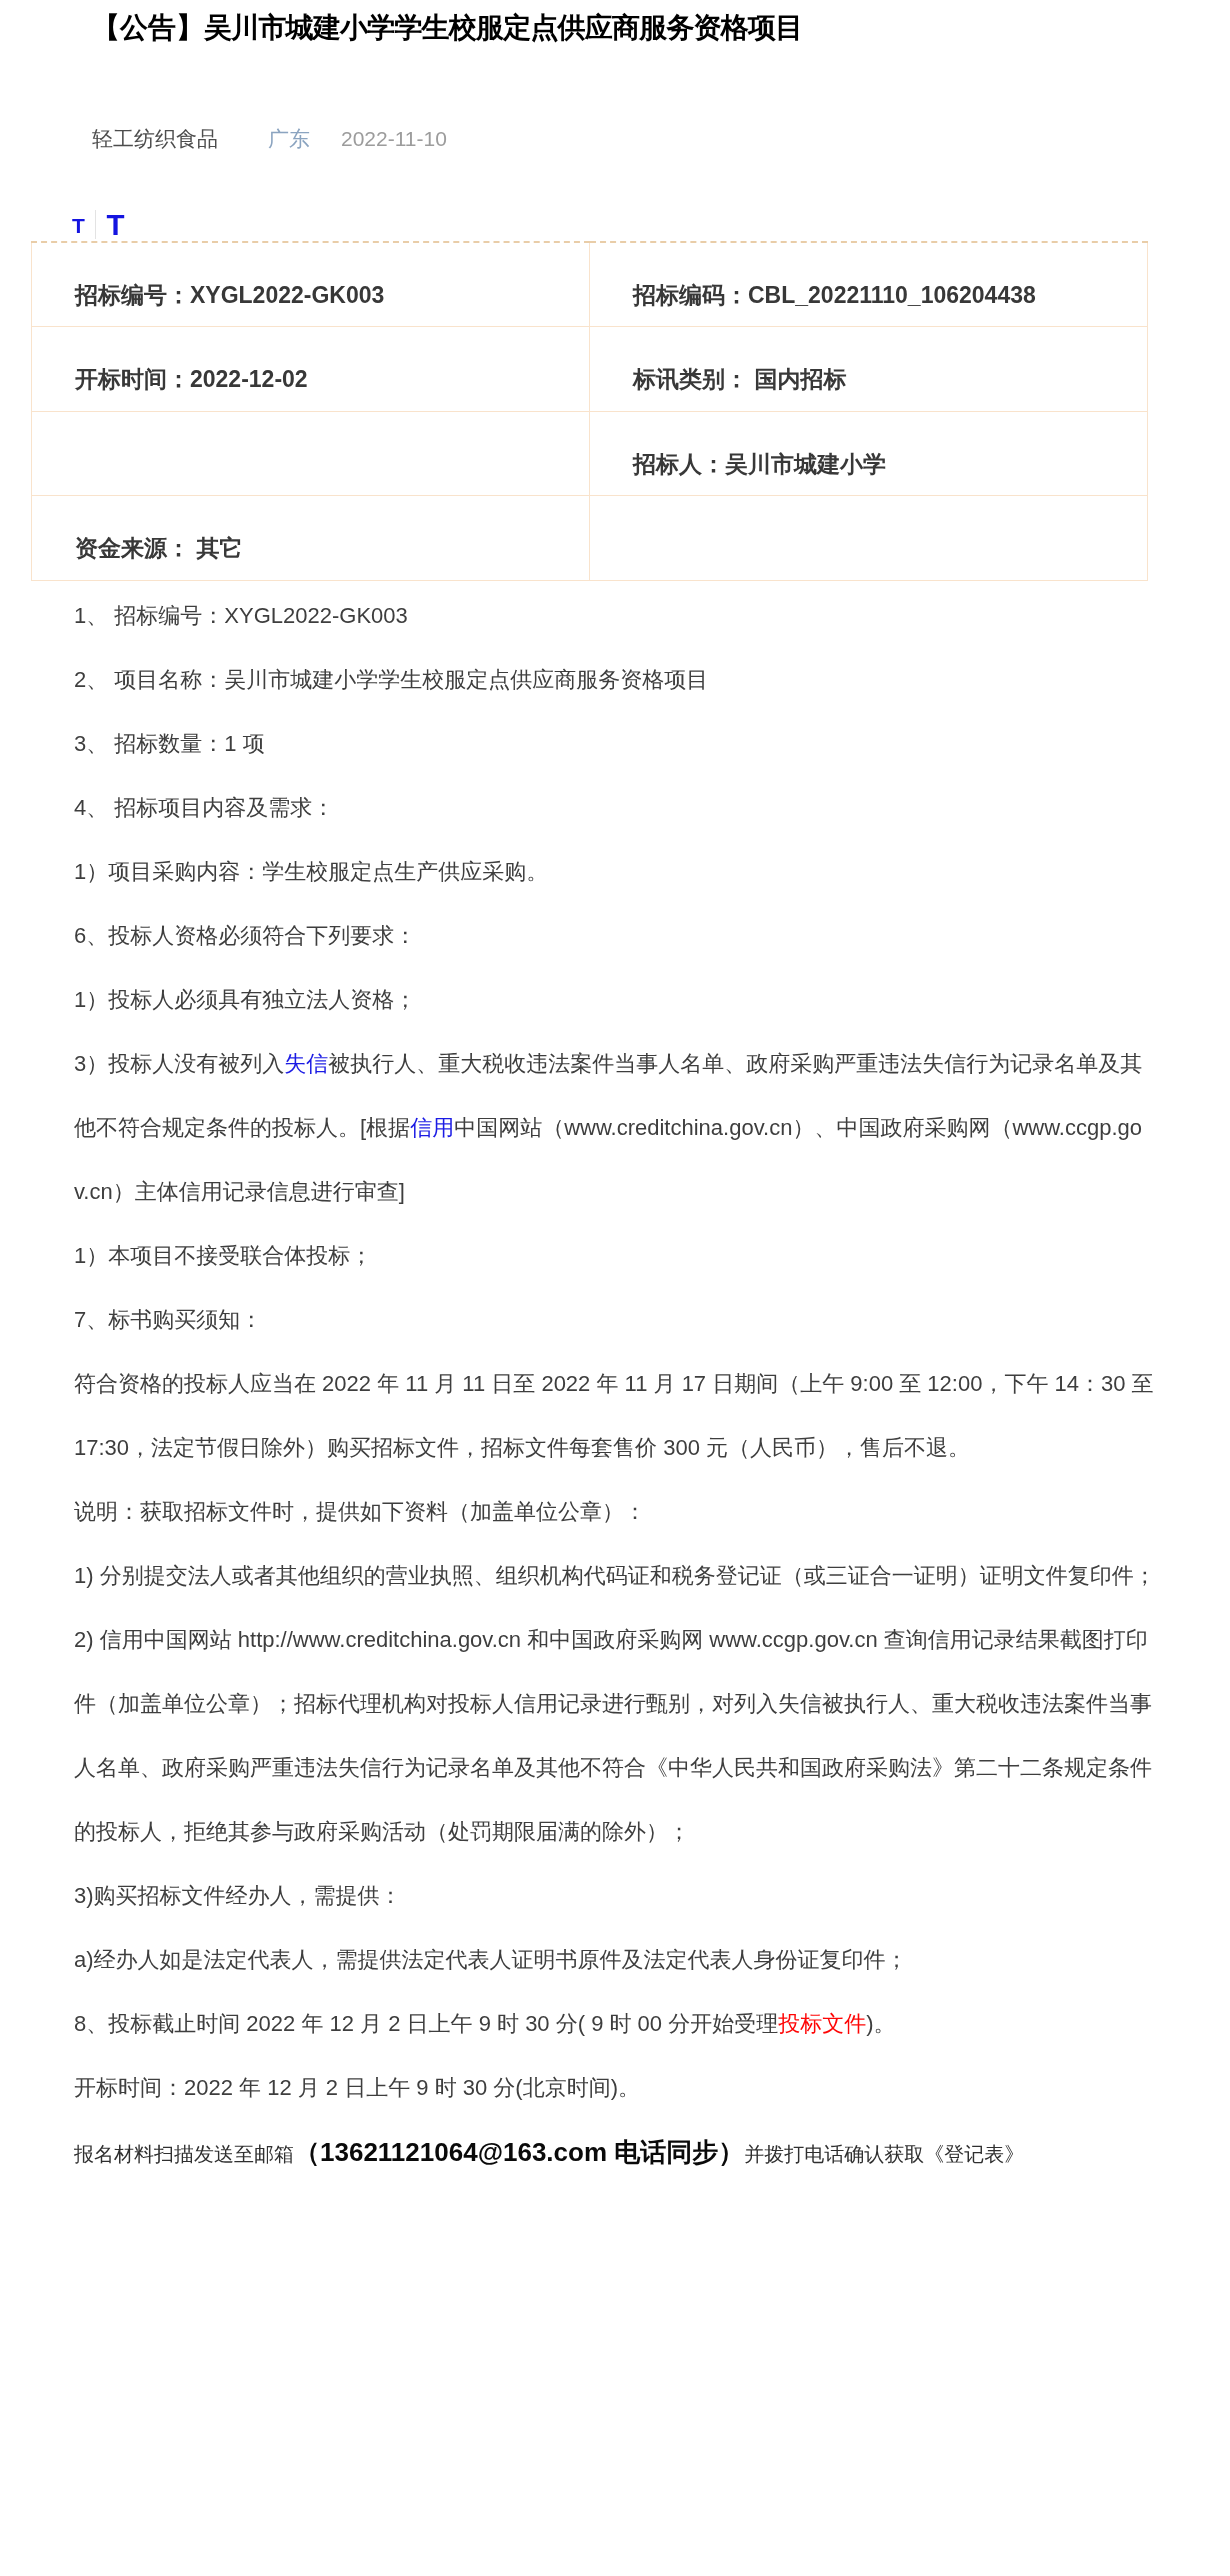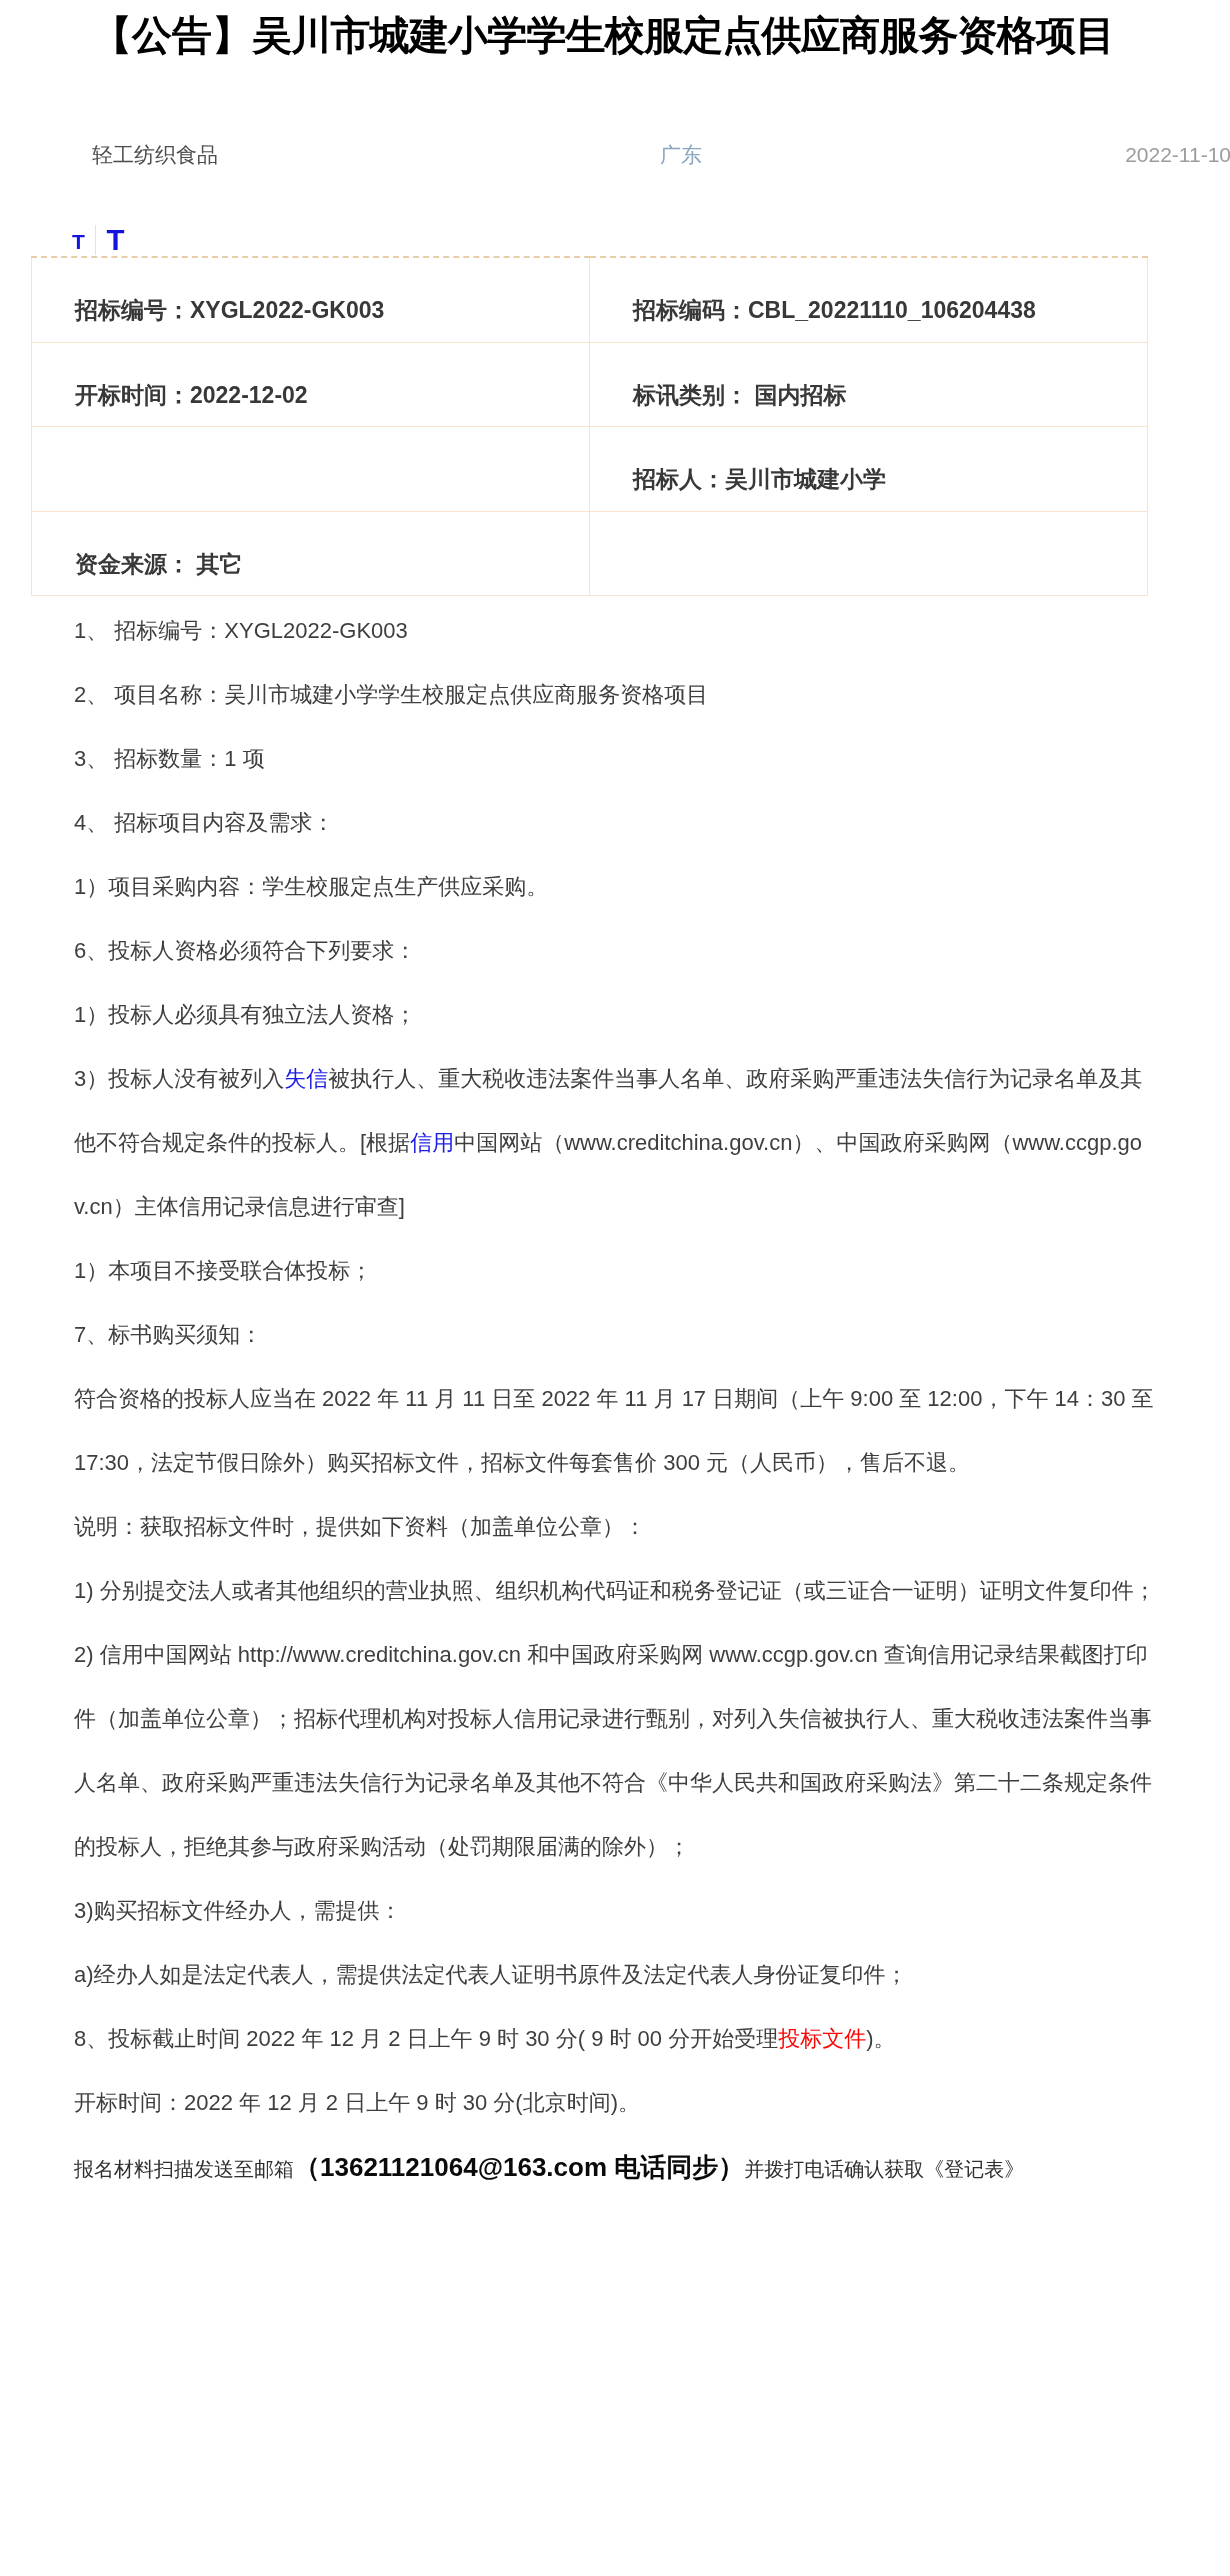--- a/index.html
+++ b/index.html
@@ -9,42 +9,41 @@
     overflow: hidden;
     font-family: "Liberation Sans", "DejaVu Sans", sans-serif;
     color: #3e3e3e;
     position: relative;
   }
 
   
   .title {
     margin: 0;
     padding: 11px 54px 0 92px;
-    font-size: 40px;
+    font-size: 28px;
     line-height: 1.22;
     color: #000000;
     white-space: nowrap;
   }
   .title-prefix {
     font-family: "Liberation Serif", "DejaVu Serif", serif;
     font-weight: 900;
   }
   .title-main {
     font-weight: 900;
     letter-spacing: -0.8px;
   }
 
   
   .meta {
     margin: 81px 0 0 92px;
     font-size: 21px;
     line-height: 26px;
     display: flex;
     align-items: baseline;
-    justify-content: space-between;
   }
   .meta-category { color: #4d4d4d; margin-right: 50px; }
   .meta-region   { color: #8ba4c0; margin-right: 31px; }
   .meta-date     { color: #9c9c9c; }
 
   
   .font-controls {
     margin: 50px 0 0 72px;
     height: 37px;
     display: flex;

